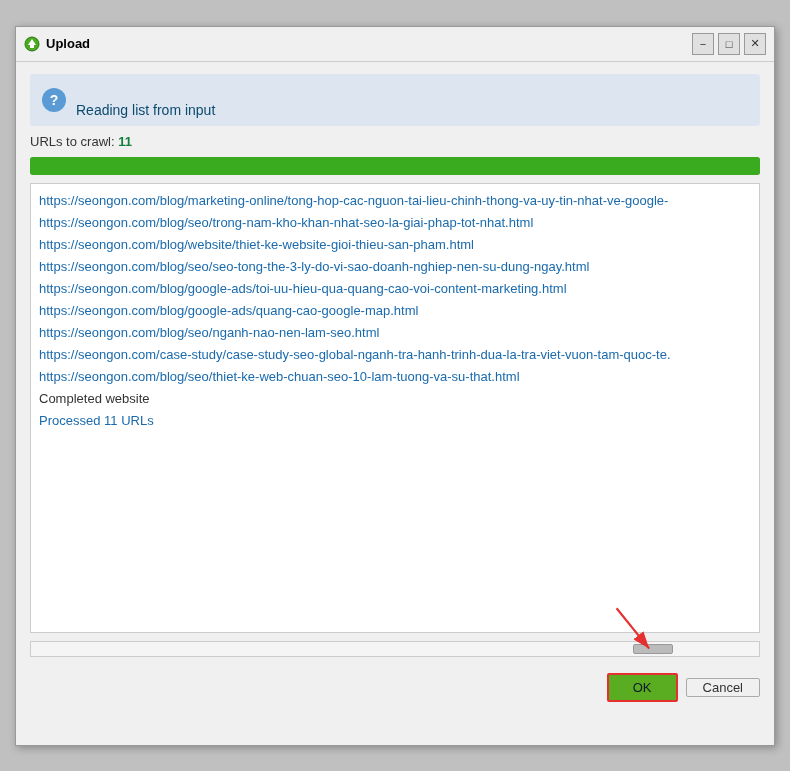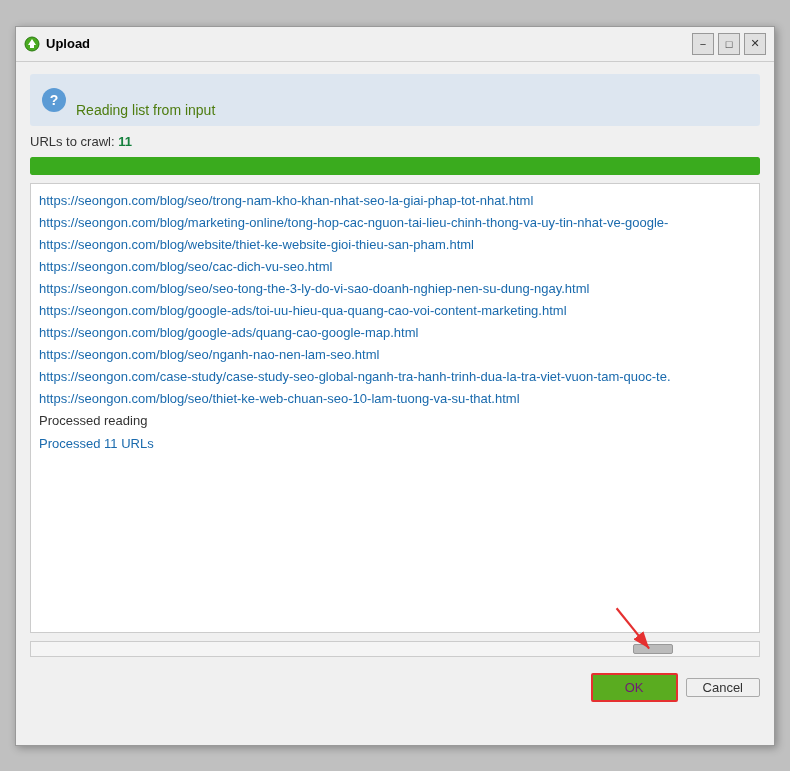--- a/index.html
+++ b/index.html
@@ -85,21 +85,21 @@
       display: flex;
       align-items: center;
       justify-content: center;
       font-weight: bold;
       font-size: 14px;
       flex-shrink: 0;
     }
     .info-title {
       font-size: 14px;
       font-weight: 500;
-      color: #4d7c0f;
+      color: #0c4a6e;
       margin-top: 20px;
     }
     .urls-count-row {
       font-size: 13px;
       color: #333;
     }
     .urls-count-number {
       color: #15803d;
       font-weight: 600;
     }
@@ -152,22 +152,22 @@
       display: flex;
       justify-content: flex-end;
       align-items: center;
       gap: 8px;
       padding: 8px 0 4px 0;
       position: relative;
     }
     .btn-ok {
       background: #5aac20;
       border: 2px solid #e53030;
-      color: #701a75;
-      padding: 5px 32px;
+      color: #0f172a;
+      padding: 5px 24px;
       font-size: 13px;
       cursor: pointer;
       border-radius: 2px;
       font-weight: 500;
     }
     .btn-cancel {
       background: #f0f0f0;
       border: 1px solid #aaa;
       color: #333;
       padding: 1px 16px;
@@ -215,31 +215,30 @@
     <div class="urls-count-row">
       <span>URLs to crawl:</span>
       <span class="urls-count-number">11</span>
     </div>
 
     <div class="progress-bar-container">
       <div class="progress-bar-fill" style="width: 100%;"></div>
     </div>
 
     <div class="log-container" id="log-container">
+        <div class="log-line link">https://seongon.com/blog/marketing-online/tong-hop-cac-nguon-tai-lieu-chinh-thong-va-uy-tin-nhat-ve-google-</div>
         <div class="log-line link">https://seongon.com/blog/seo/trong-nam-kho-khan-nhat-seo-la-giai-phap-tot-nhat.html</div>
-        <div class="log-line link">https://seongon.com/blog/marketing-online/tong-hop-cac-nguon-tai-lieu-chinh-thong-va-uy-tin-nhat-ve-google-</div>
         <div class="log-line link">https://seongon.com/blog/website/thiet-ke-website-gioi-thieu-san-pham.html</div>
-        <div class="log-line link">https://seongon.com/blog/seo/cac-dich-vu-seo.html</div>
         <div class="log-line link">https://seongon.com/blog/seo/seo-tong-the-3-ly-do-vi-sao-doanh-nghiep-nen-su-dung-ngay.html</div>
         <div class="log-line link">https://seongon.com/blog/google-ads/toi-uu-hieu-qua-quang-cao-voi-content-marketing.html</div>
         <div class="log-line link">https://seongon.com/blog/google-ads/quang-cao-google-map.html</div>
         <div class="log-line link">https://seongon.com/blog/seo/nganh-nao-nen-lam-seo.html</div>
         <div class="log-line link">https://seongon.com/case-study/case-study-seo-global-nganh-tra-hanh-trinh-dua-la-tra-viet-vuon-tam-quoc-te.</div>
         <div class="log-line link">https://seongon.com/blog/seo/thiet-ke-web-chuan-seo-10-lam-tuong-va-su-that.html</div>
-        <div class="log-line plain">Processed reading</div>
+        <div class="log-line plain">Completed website</div>
         <div class="log-line link">Processed 11 URLs</div>
       </div>
 
     <div class="scrollbar-area">
       <div class="scrollbar-thumb"></div>
     </div>
 
     <div class="button-row">
 
       <svg class="arrow-overlay" viewBox="0 0 70 70">

